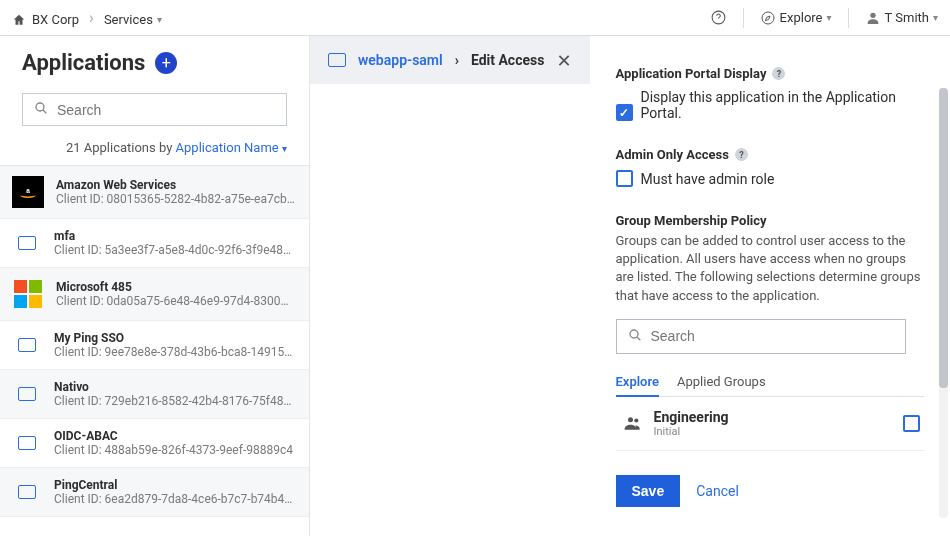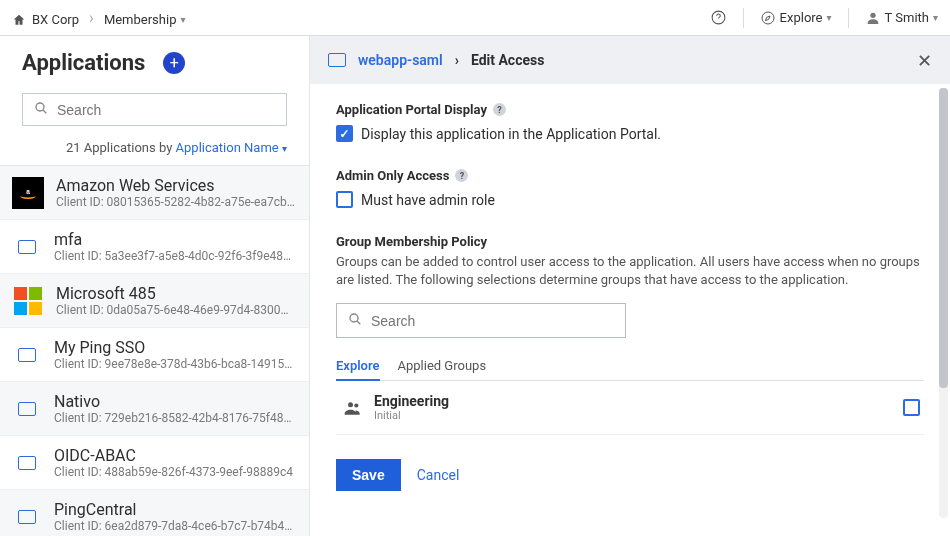--- a/index.html
+++ b/index.html
@@ -12,55 +12,55 @@
   .breadcrumb-item { display: flex; align-items: center; gap: 4px; cursor: pointer; font-size: 13px; color: #333; }
   .chevron { color: #aaa; font-size: 16px; padding: 0 4px; }
   .header-right { display: flex; align-items: center; gap: 16px; }
   .header-icon-btn { display: flex; align-items: center; gap: 4px; cursor: pointer; font-size: 13px; color: #333; }
   .divider-v { width: 1px; height: 20px; background: #d8dde4; }
   
   .main-wrap { display: flex; height: calc(536px - 36px); }
   
   
   .left-panel { width: 310px; border-right: 1px solid #e5e5e5; overflow: hidden; display: flex; flex-direction: column; }
-  .page-title-row { display: flex; align-items: center; gap: 18px; padding: 14px 22px 10px; }
+  .page-title-row { display: flex; align-items: center; gap: 10px; padding: 14px 22px 10px; }
   .page-title { font-size: 22px; font-weight: 700; color: #2e2e2e; }
   .add-btn { width: 22px; height: 22px; border-radius: 50%; background: #2244cc; color: #fff; display: flex; align-items: center; justify-content: center; font-size: 16px; cursor: pointer; }
   .search-box { margin: 8px 22px; border: 1px solid #c5ccd6; background: #fff; display: flex; align-items: center; padding: 6px 10px; gap: 8px; }
   .search-box input { border: none; outline: none; flex: 1; font-size: 14px; }
   .search-box .mag { color: #888; }
   .count-row { padding: 6px 22px 10px; font-size: 13px; color: #555; border-bottom: 1px solid #e5e5e5; text-align: right; }
   .count-row .link { color: #2b6de0; cursor: pointer; }
   
   .app-list { flex: 1; overflow-y: auto; }
   .app-row { display: flex; align-items: center; gap: 12px; padding: 10px 14px 10px 12px; border-bottom: 1px solid #eee; cursor: pointer; }
   .app-row.alt { background: #f6f7f8; }
   .app-icon { width: 32px; height: 32px; display: flex; align-items: center; justify-content: center; flex-shrink: 0; }
   .app-icon.generic { border: 1.5px solid #2b6de0; border-radius: 2px; width: 18px; height: 14px; position: relative; margin-left: 6px; margin-right: 6px; }
   .app-text { overflow: hidden; }
-  .app-name { font-weight: 400; font-size: 16px; color: #2e2e2e; white-space: nowrap; overflow: hidden; text-overflow: ellipsis; }
+  .app-name { font-weight: 700; font-size: 12px; color: #2e2e2e; white-space: nowrap; overflow: hidden; text-overflow: ellipsis; }
   .app-client { font-size: 12px; color: #7a7a7a; white-space: nowrap; overflow: hidden; text-overflow: ellipsis; }
   
   
   .aws-icon { background: #000; width: 32px; height: 32px; display: flex; align-items: center; justify-content: center; }
   .aws-icon svg { width: 26px; }
   
   .ms-icon { width: 28px; height: 28px; display: grid; grid-template-columns: 1fr 1fr; grid-template-rows: 1fr 1fr; gap: 2px; }
   .ms-icon div:nth-child(1){background:#f25022;} .ms-icon div:nth-child(2){background:#7fba00;} .ms-icon div:nth-child(3){background:#00a4ef;} .ms-icon div:nth-child(4){background:#ffb900;}
   
   
-  .right-panel { flex: 1; background: #fff; display: flex; flex-direction: column; position: relative; }
+  .right-panel { flex: 1; background: #fff; display: flex; flex-direction: row; position: relative; }
   .panel-header { background: #eef0f3; height: 48px; display: flex; align-items: center; padding: 0 18px; gap: 12px; }
   .panel-header .icn { width: 18px; height: 14px; border: 1.5px solid #2b6de0; border-radius: 2px; }
   .panel-header .bc-link { color: #2b6de0; font-weight: 600; cursor: pointer; }
   .panel-header .bc-sep { color: #333; font-weight: 700; }
   .panel-header .bc-cur { font-weight: 700; color: #2e2e2e; }
   .close-x { margin-left: auto; cursor: pointer; font-size: 18px; color: #555; }
   
-  .panel-body { padding: 18px 26px; overflow-y: auto; flex: 1; }
+  .panel-body { padding: 18px 26px; overflow-y: auto; flex: 1; margin-top: 12px; }
   .section-heading { font-weight: 700; font-size: 13px; color: #2e2e2e; display: flex; align-items: center; gap: 6px; }
   .help-q { width: 13px; height: 13px; border-radius: 50%; background: #cfd4db; color: #555; font-size: 9px; display: inline-flex; align-items: center; justify-content: center; cursor: pointer; }
   .checkbox-row { display: flex; align-items: flex-end; gap: 8px; margin-top: 8px; font-size: 14px; }
   .cbx { width: 17px; height: 17px; border: 2px solid #2b6de0; border-radius: 2px; display: flex; align-items: center; justify-content: center; cursor: pointer; flex-shrink: 0; }
   .cbx.checked { background: #2b6de0; }
   .cbx.checked::after { content:"✓"; color: #fff; font-size: 12px; font-weight: 700; }
   
   .section-gap { height: 26px; }
   .desc-text { font-size: 13px; color: #555; margin-top: 4px; line-height: 1.4; }
   
@@ -92,21 +92,21 @@
 <div class="header">
   <div class="header-left">
     <span class="home-icon">
       <svg viewBox="0 0 24 24" width="14" height="14" fill="#555">
           <path d="M12 3l9 8h-3v9h-5v-6h-2v6H6v-9H3z"></path>
         </svg>
     </span>
     <span class="breadcrumb-item">BX Corp</span>
     <span class="chevron">›</span>
     <span class="breadcrumb-item">
-      <span>Membership</span>
+      <span>Services</span>
       <span style="font-size:10px;color:#888;">▾</span>
     </span>
   </div>
   <div class="header-right">
     <span class="header-icon-btn">
       <svg viewBox="0 0 24 24" width="17" height="17" fill="none" stroke="#555" stroke-width="1.5">
           <circle cx="12" cy="12" r="9"></circle>
           <path d="M9.5 9.5a2.5 2.5 0 1 1 3.5 2.3c-.8.4-1 1-1 1.7M12 17h.01"></path>
         </svg>
     </span>

